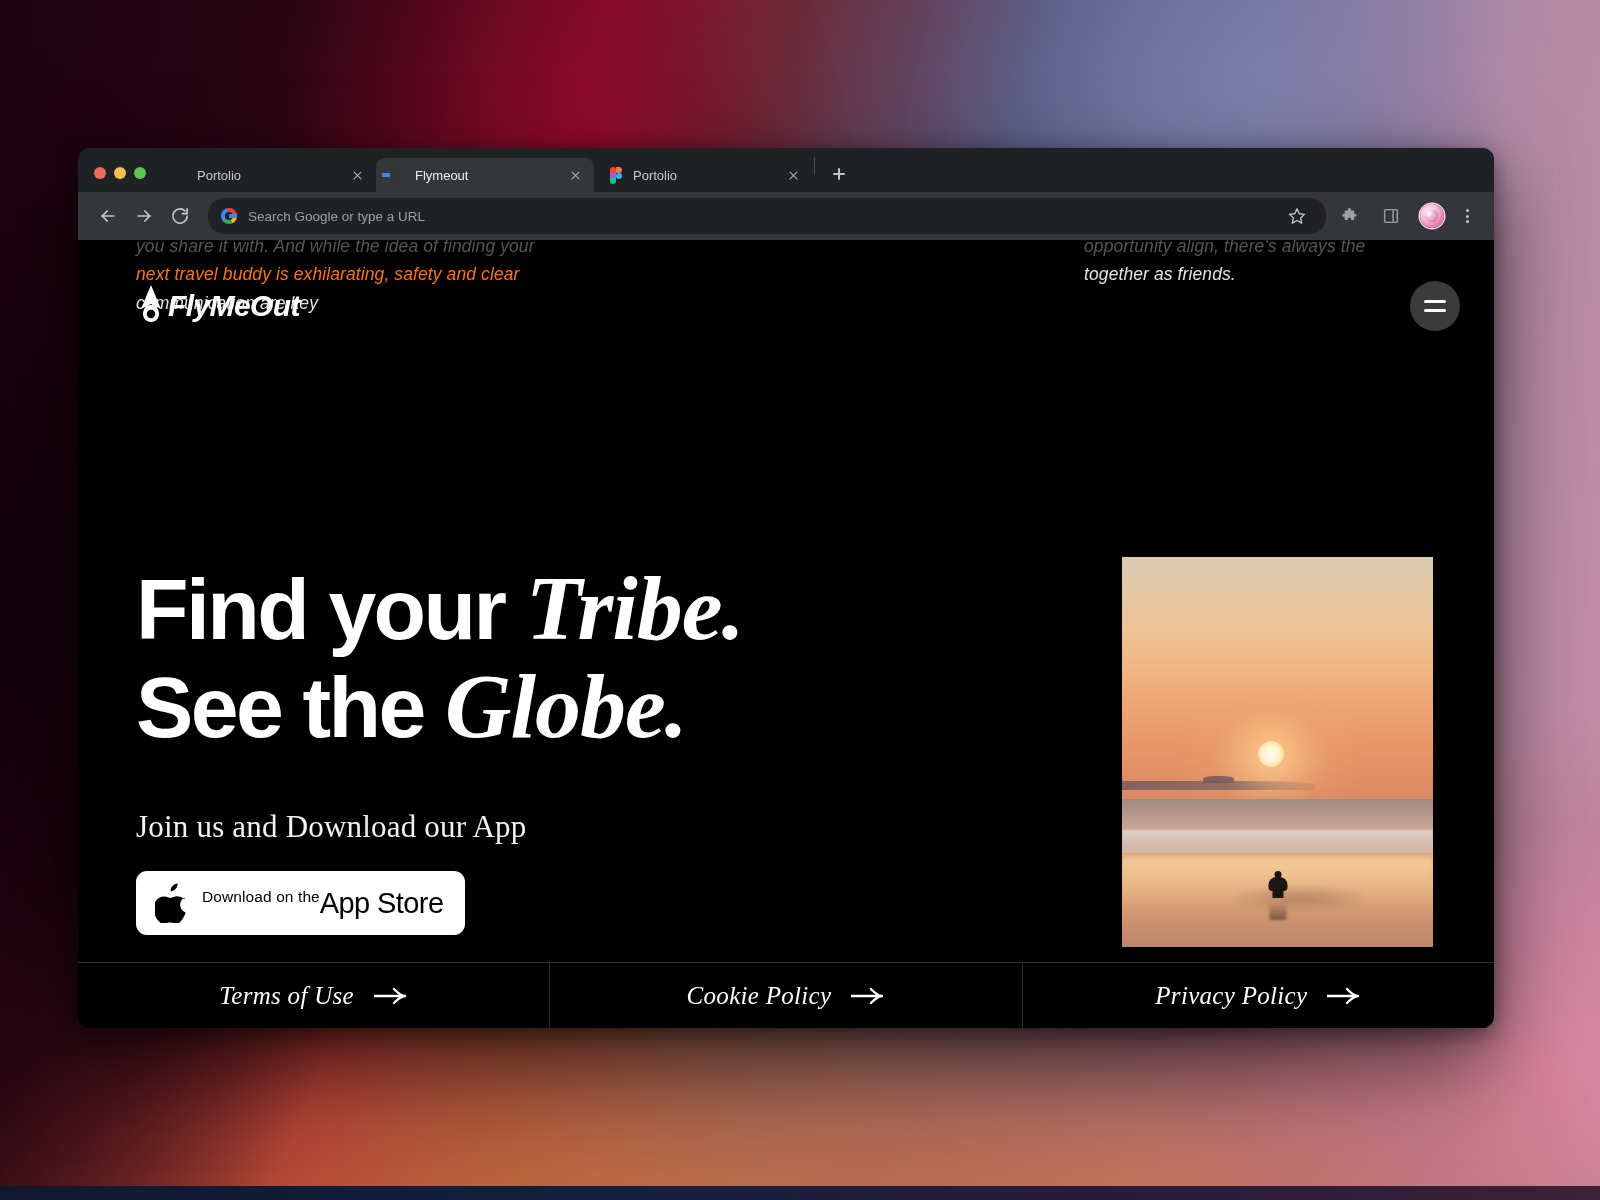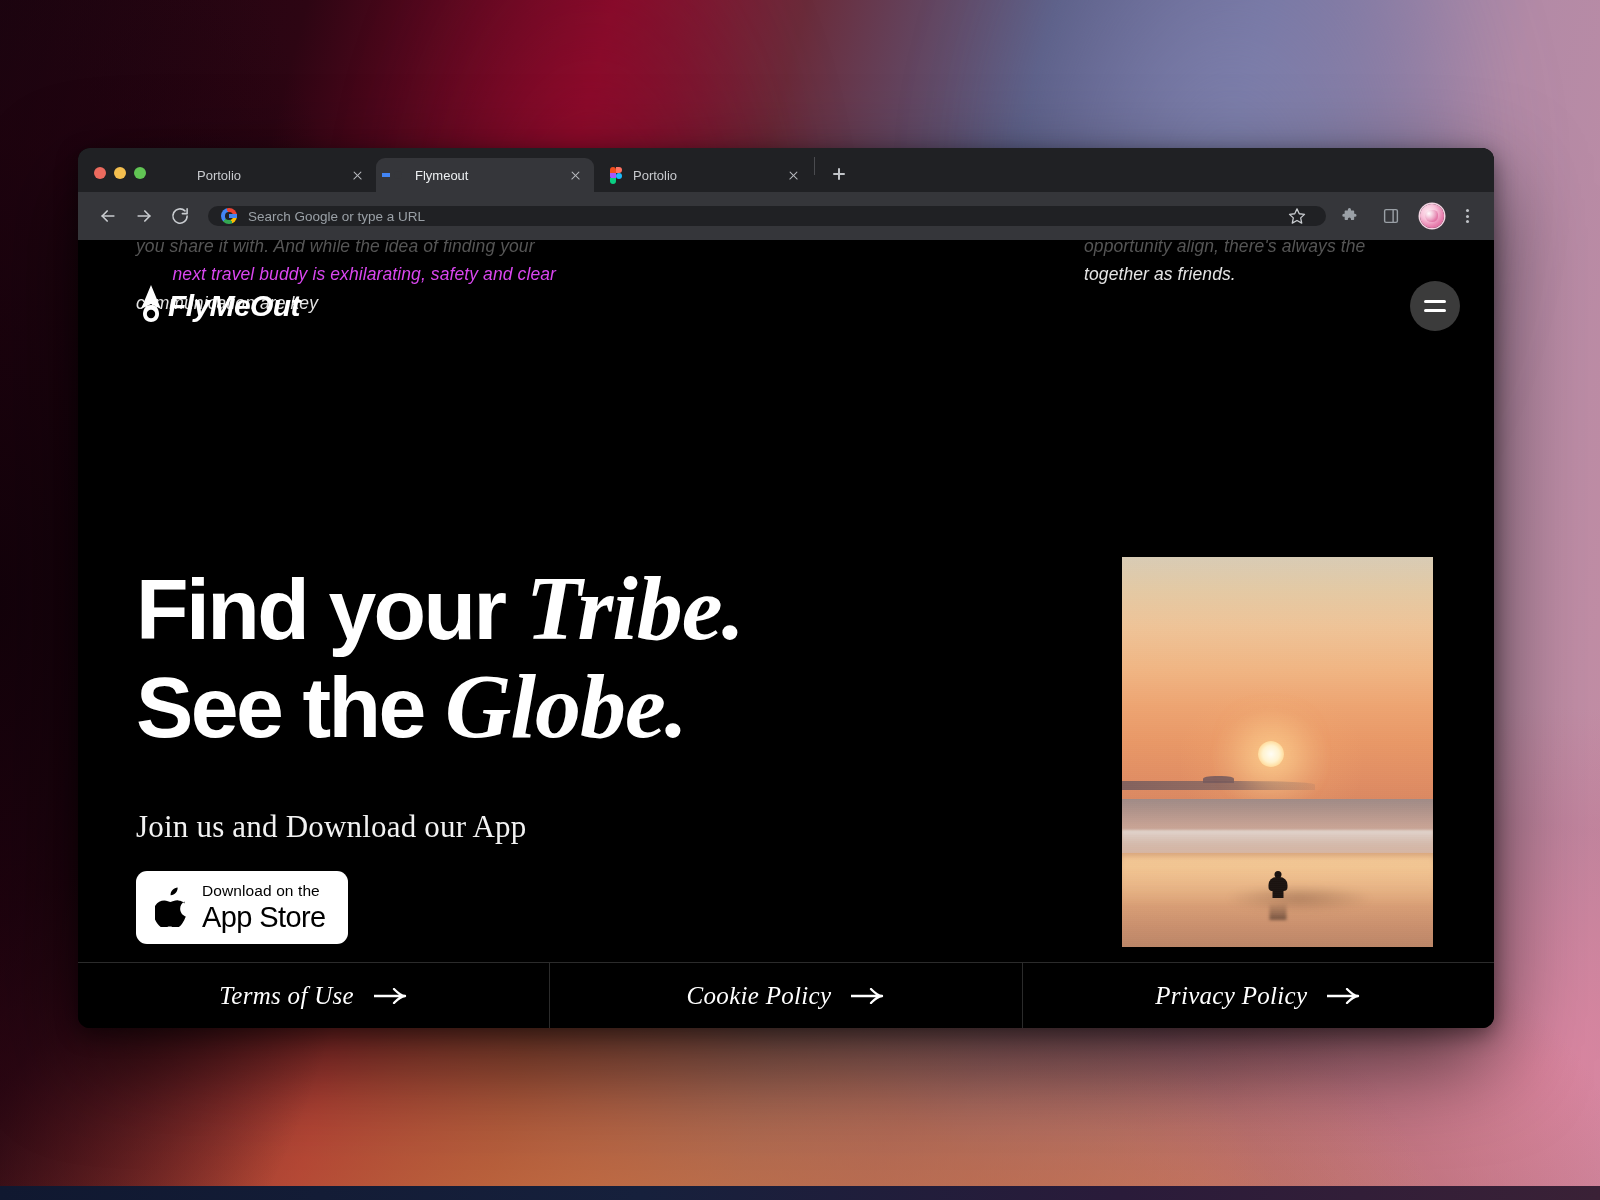--- a/index.html
+++ b/index.html
@@ -126,21 +126,21 @@
   .newtab::after  { left:13.2px; top:8px; width:1.6px; height:12px; }
 
   
   #toolbar {
     height:48px; background:#35363a;
     display:flex; align-items:center; gap:4px; padding:0 14px;
   }
   .navbtn { width:32px; height:32px; position:relative; border-radius:50%; flex:0 0 32px; }
   .navbtn svg { position:absolute; left:50%; top:50%; transform:translate(-50%,-50%); }
   #omnibox {
-    flex:1; height:20px; background:#202124; border-radius:16px;
+    flex:1; height:36px; background:#202124; border-radius:16px;
     display:flex; align-items:center; padding:0 12px 0 13px; margin-left:8px;
     gap:11px; position:relative;
   }
   .g-logo {
     width:16px; height:16px; border-radius:50%; flex:0 0 16px; position:relative;
     background:conic-gradient(from -18deg,#ea4335 0deg 92deg,#fbbc05 92deg 170deg,#34a853 170deg 248deg,#4285f4 248deg 360deg);
   }
   .g-logo::after {
     content:""; position:absolute; left:4.2px; top:4.2px; width:7.6px; height:7.6px;
     border-radius:50%; background:#202124;
@@ -169,21 +169,21 @@
 
   
   #viewport { height:788px; background:#000; position:relative; overflow:hidden; }
 
   
   .ghost {
     position:absolute; font-size:17.5px; line-height:1.62; color:#d6d6d6;
     letter-spacing:0.1px;
     font-style:italic;
   }
-  .ghost .l1 { color:#555; } .ghost .l2 { color:#d946ef;text-align:right; } .ghost .l3 { color:#e4e4e4; }
+  .ghost .l1 { color:#555; } .ghost .l2 { color:#f97316; } .ghost .l3 { color:#e4e4e4; }
   #ghost-left  { left:58px;  top:-8px; width:420px; }
   #ghost-right { left:1006px; top:-8px; width:320px; }
 
   
   #site-header {
     position:absolute; left:0; right:0; top:0; height:110px;
     display:flex; align-items:center; justify-content:space-between;
     padding:0 34px 0 58px; z-index:4;
   }
   #brand { display:flex; align-items:center; gap:4px; margin-top:22px; }
@@ -213,21 +213,21 @@
   }
   .sub {
     font-family:"Liberation Serif", serif; font-size:31px; color:#f2f2f2;
     margin-top:54px; letter-spacing:0.2px;
   }
   #appstore {
     margin-top:26px; display:inline-flex; align-items:center; gap:13px;
     background:#fff; border-radius:11px; padding:12px 22px 12px 19px; cursor:pointer;
   }
   #appstore .apple { width:34px; height:40px; position:relative; flex:0 0 34px; }
-  #appstore .lines { display:flex; flex-direction:column; line-height:1; }
+  #appstore .lines { display:flex; flex-direction:row; line-height:1; }
   #appstore .small { font-size:15.5px; color:#000; letter-spacing:0.1px; margin-bottom:4px; }
   #appstore .big { font-size:29px; color:#000; font-weight:500; letter-spacing:-0.6px; }
 
   #hero-photo {
     position:absolute; left:1044px; top:207px; width:311px; height:390px;
     overflow:hidden; background:#111;
   }
   .photo-inner { position:absolute; inset:0; }
   .sky {
     position:absolute; left:0; right:0; top:0; height:68%;

